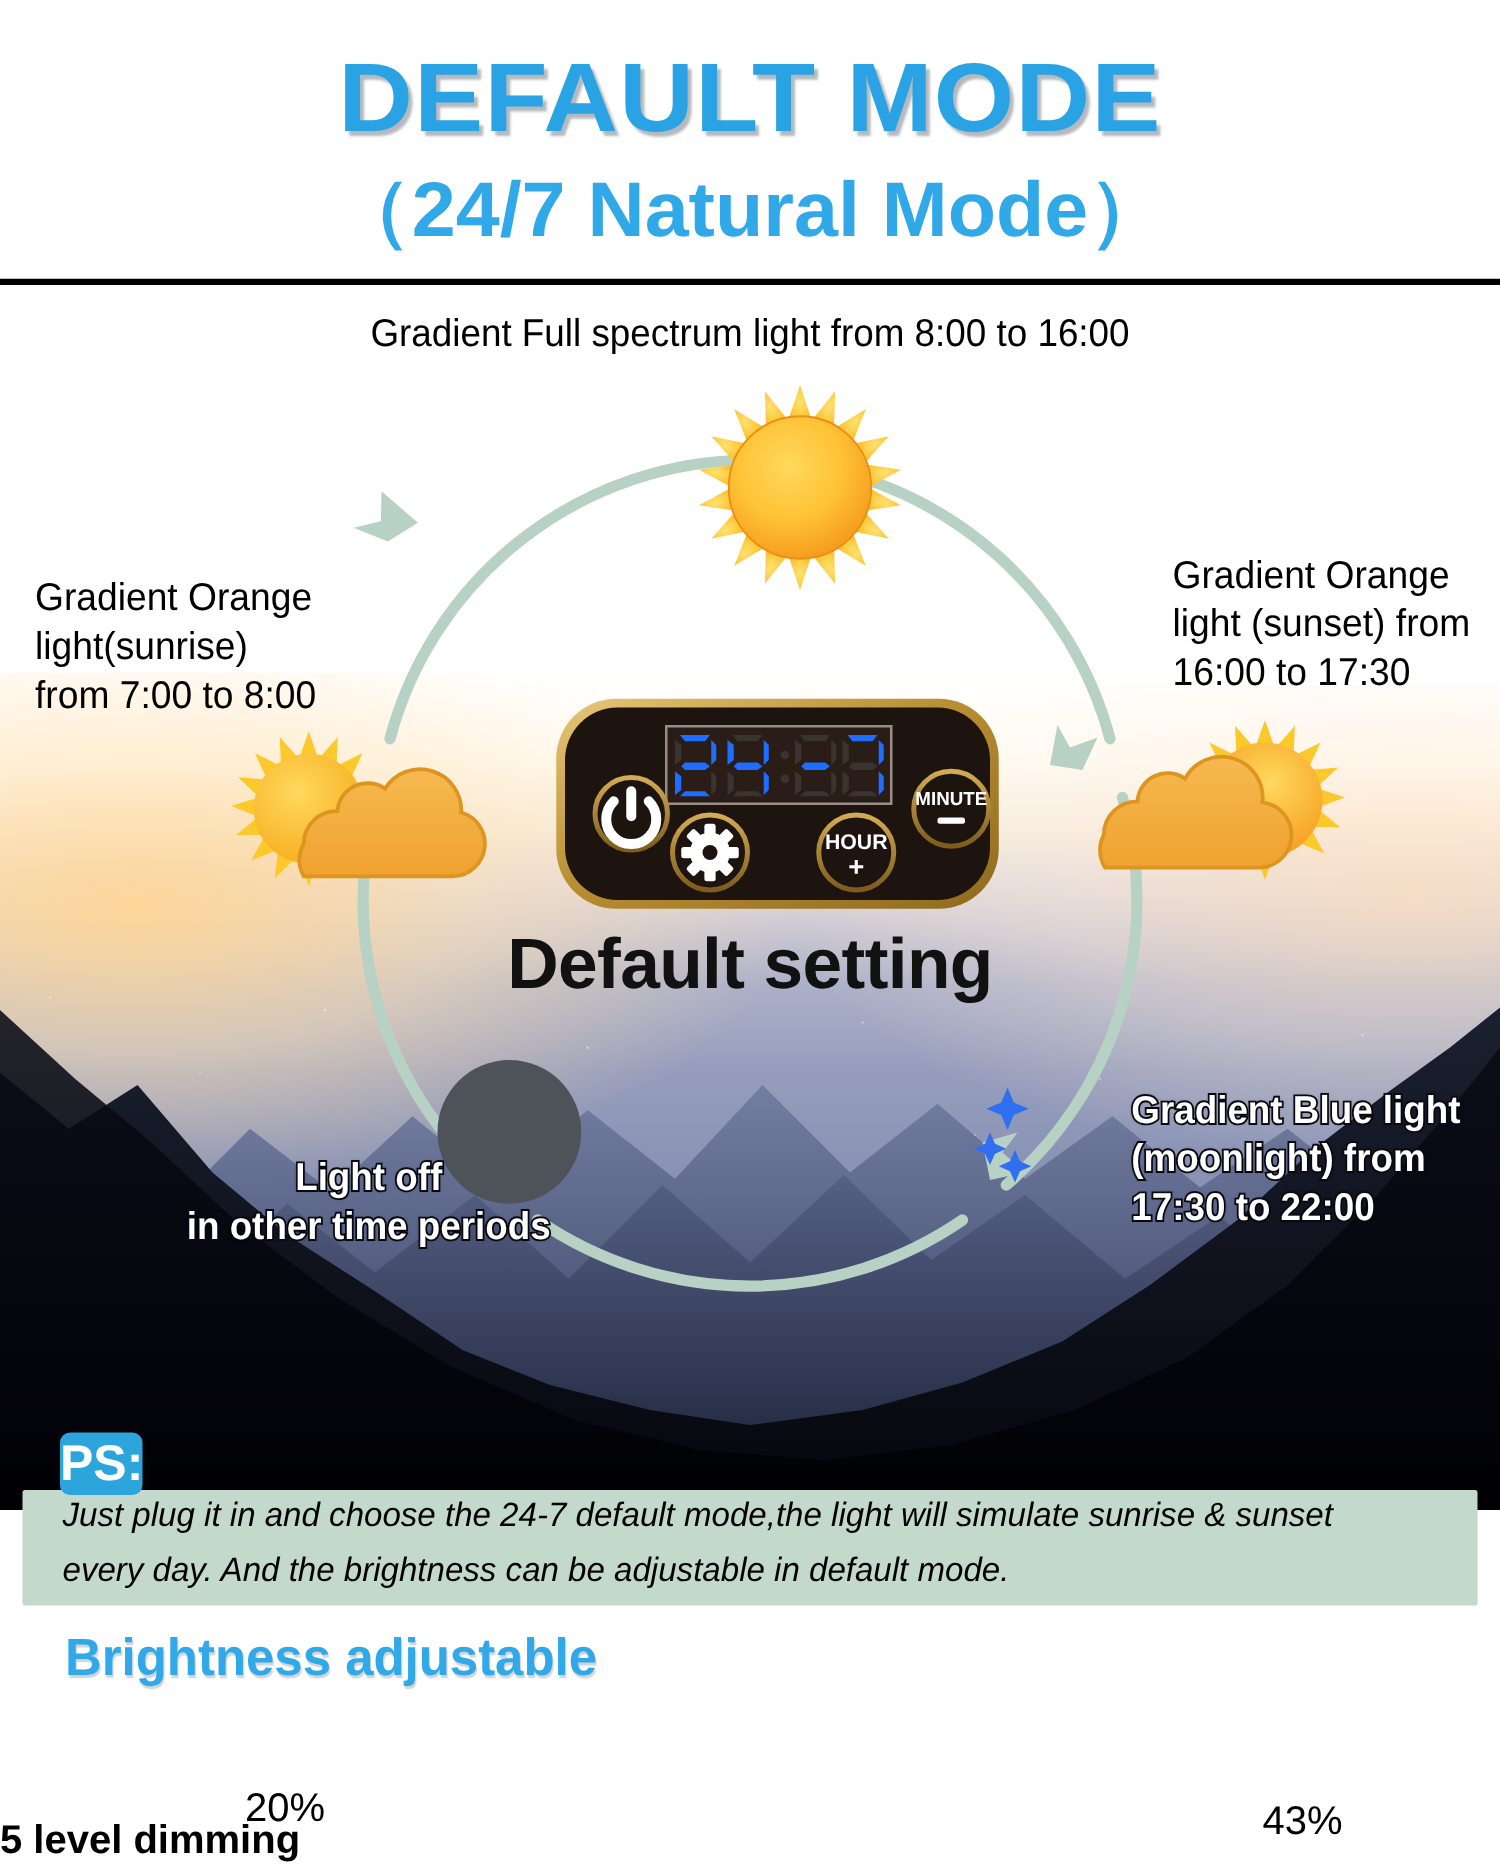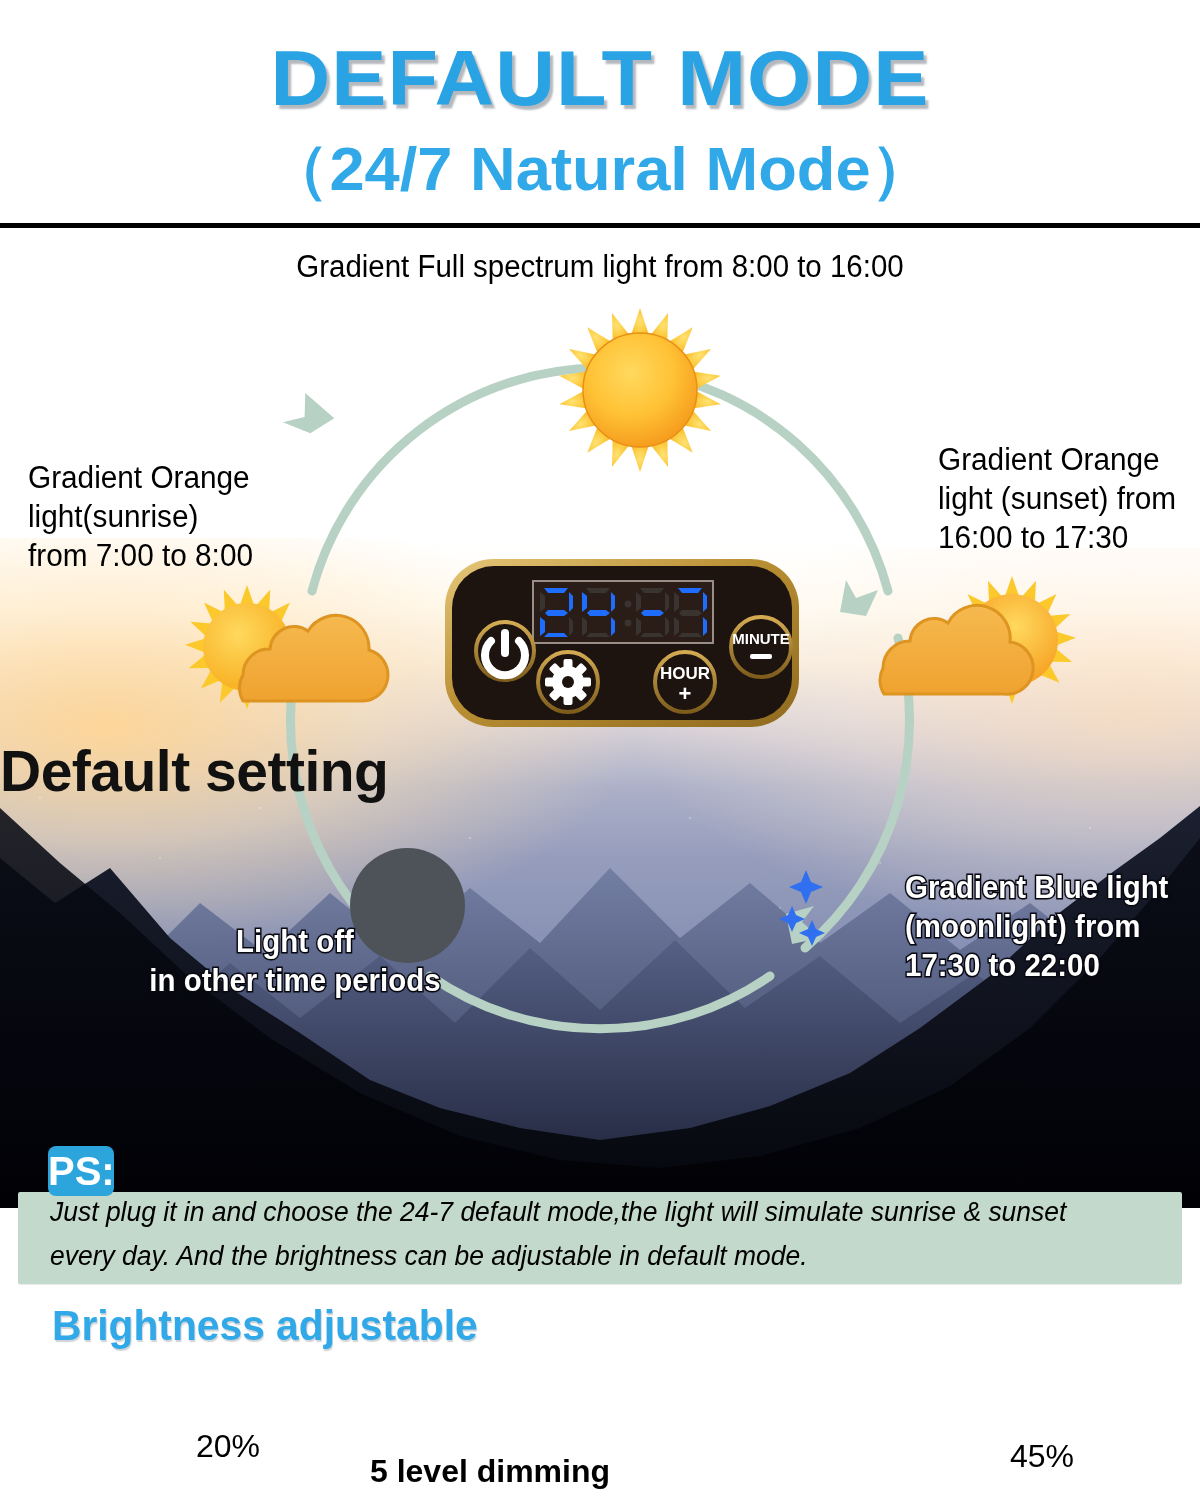--- a/index.html
+++ b/index.html
@@ -94,21 +94,21 @@
     -webkit-text-stroke:3px #0a0a14;
     paint-order:stroke fill;
     text-shadow:0 0 3px rgba(0,0,0,.6);
   }
   .lbl-off{left:60px;top:922px;width:470px;text-align:center;font-size:31px;line-height:39px;
            transform:scaleX(.95);transform-origin:center top;}
   .lbl-moon{left:905px;top:868px;width:300px;font-size:31px;line-height:39px;
             transform:scaleX(.95);transform-origin:left top;}
 
   .default-setting{
-    position:absolute;left:0;top:740px;width:1200px;z-index:14;
+    position:absolute;left:0;top:740px;width:1200px;text-align:center;z-index:14;
     font-family:"Liberation Sans","DejaVu Sans",sans-serif;
     font-weight:bold;font-size:57px;line-height:62px;color:#111;letter-spacing:-.5px;
   }
 
   .greycircle{position:absolute;left:350px;top:848px;width:115px;height:115px;border-radius:50%;
               background:#4d5358;z-index:10;}
 
   
   .panel-wrap{position:absolute;left:443px;top:557px;width:358px;height:172px;z-index:13;}
 
@@ -123,21 +123,21 @@
            transform:scaleX(.98);transform-origin:left top;}
 
   
   .bright-title{position:absolute;left:52px;top:1302px;z-index:24;color:#31a9e8;font-weight:bold;
                 font-size:42px;line-height:48px;transform:scaleX(.97);transform-origin:left top;
                 text-shadow:1px 2px 1px rgba(120,130,140,.35);}
   .slider-area{position:absolute;left:0;top:1360px;width:1200px;height:140px;z-index:24;}
   .pct{position:absolute;z-index:25;font-weight:normal;color:#000;font-size:32px;line-height:36px;}
   .pct-lo{left:196px;top:1428px;}
   .pct-hi{left:1010px;top:1438px;}
-  .dimming{position:absolute;left:0;top:1452px;width:980px;text-align:center;z-index:25;
+  .dimming{position:absolute;left:0;top:1452px;width:980px;z-index:25;
            font-weight:bold;font-size:32px;line-height:38px;color:#000;}
 </style>
 </head>
 <body>
 
 <div id="page">
 
   <div class="header">
     <div class="title-main">DEFAULT MODE</div>
     <div class="title-sub">（24/7 Natural Mode）</div>
@@ -556,16 +556,16 @@
     
 
     
     
 
     
     
   </div>
 
   <div class="pct pct-lo">20%</div>
-  <div class="pct pct-hi">45%</div>
+  <div class="pct pct-hi">43%</div>
   <div class="dimming">5 level dimming</div>
 
 </div>
 
 </body></html>

